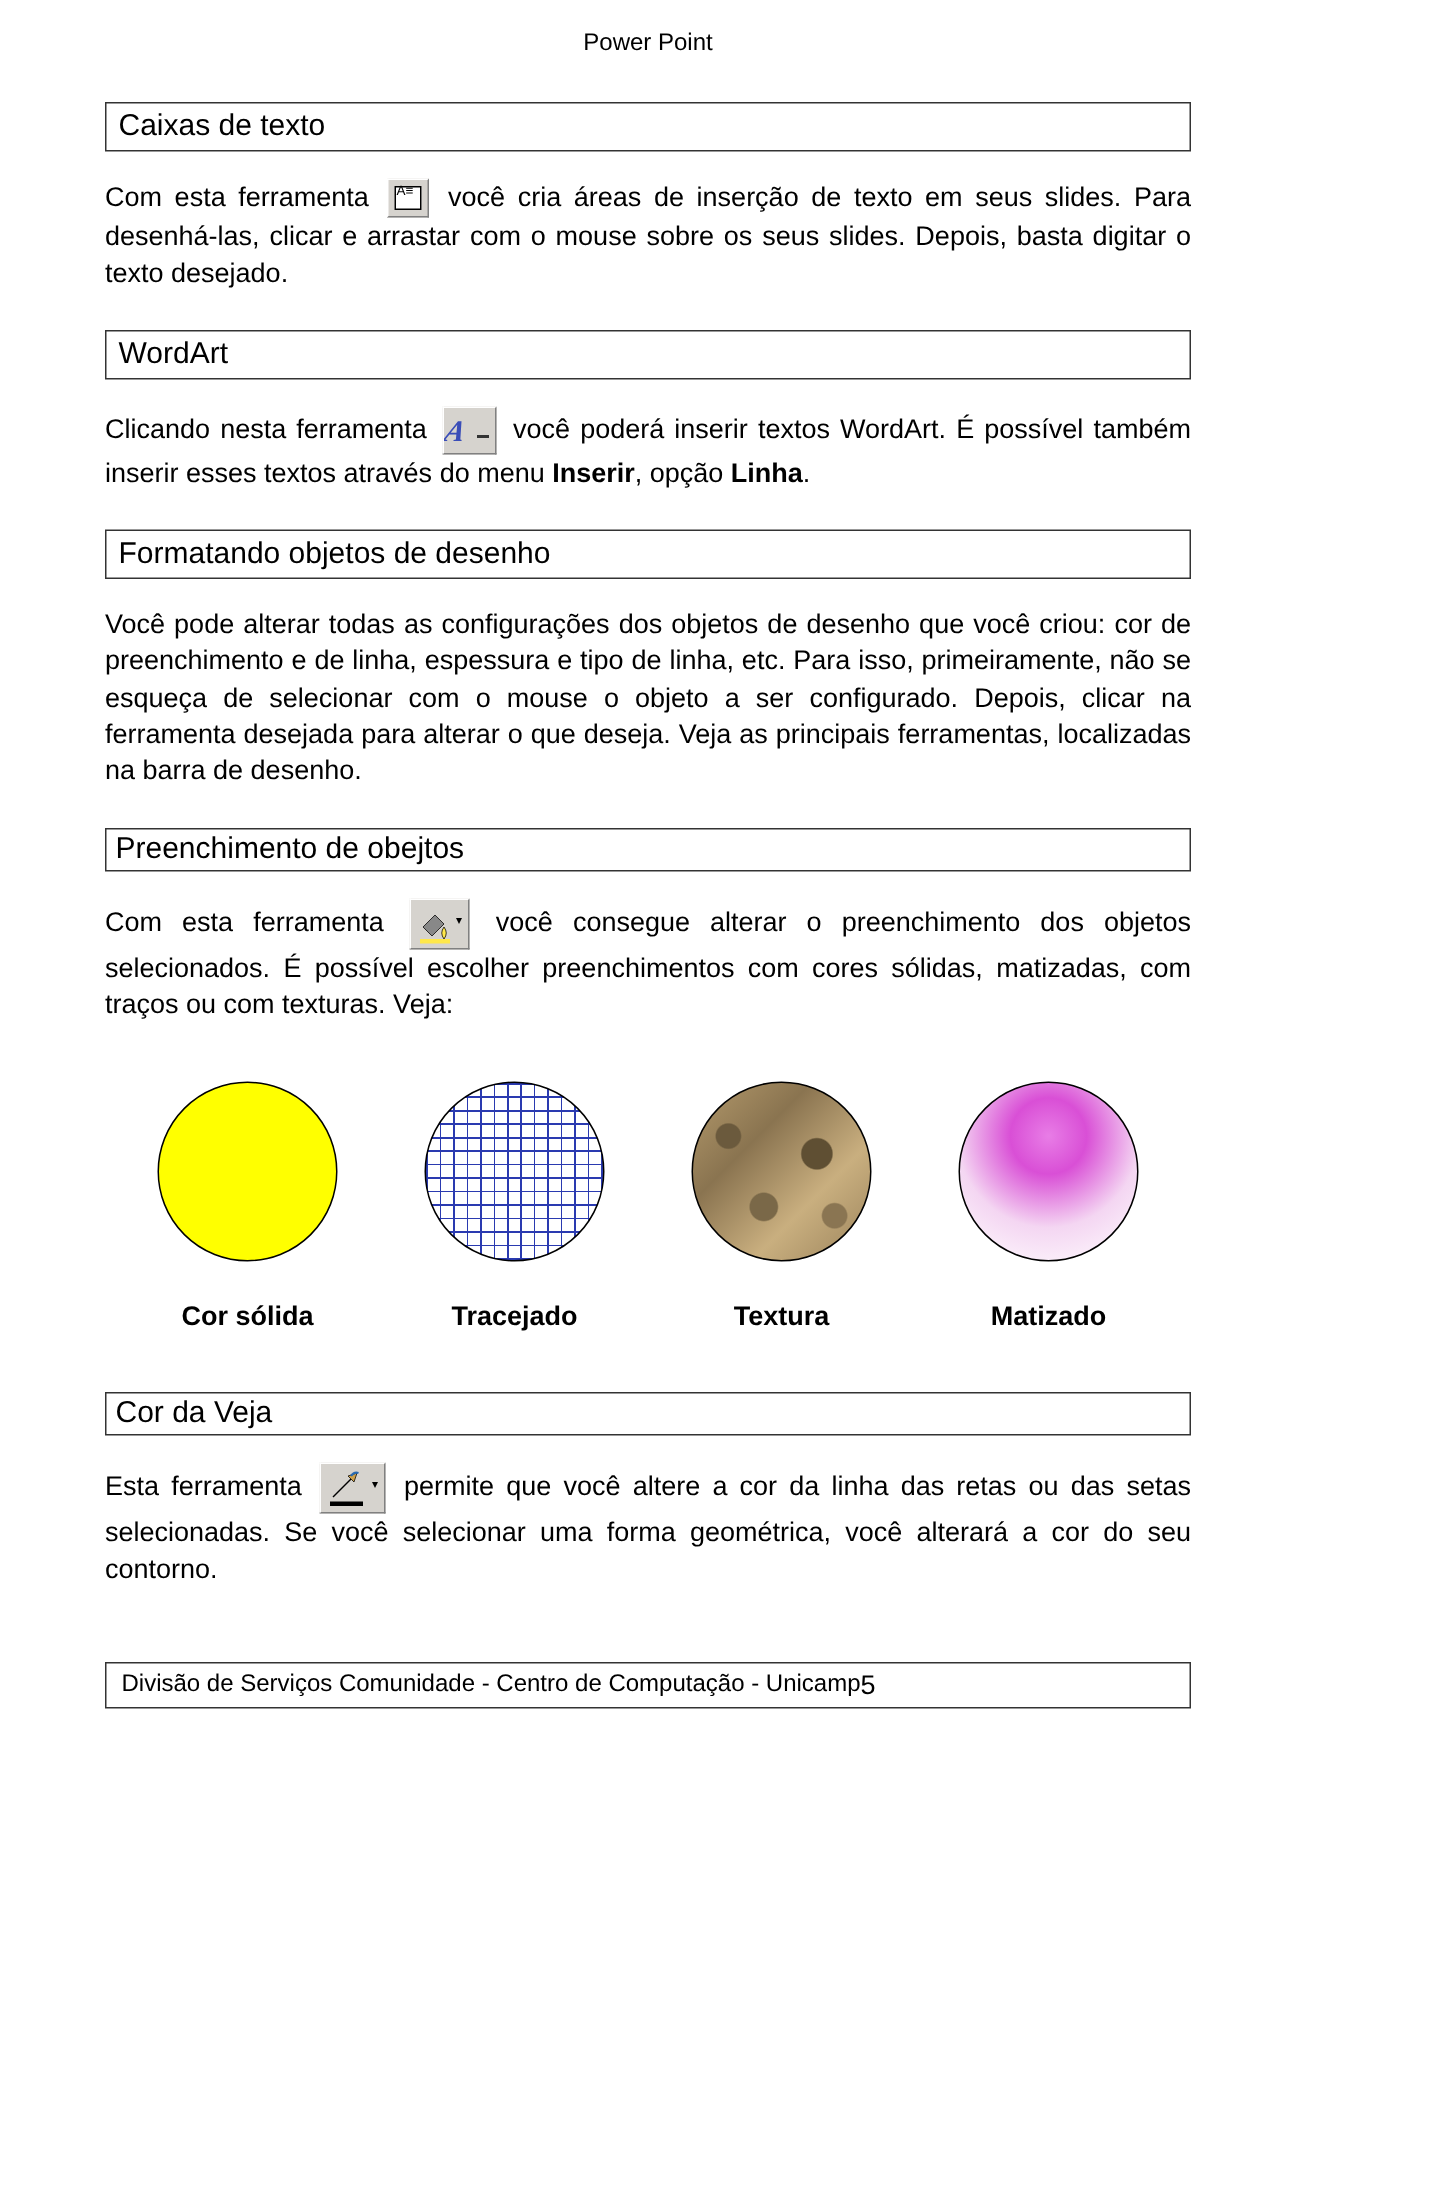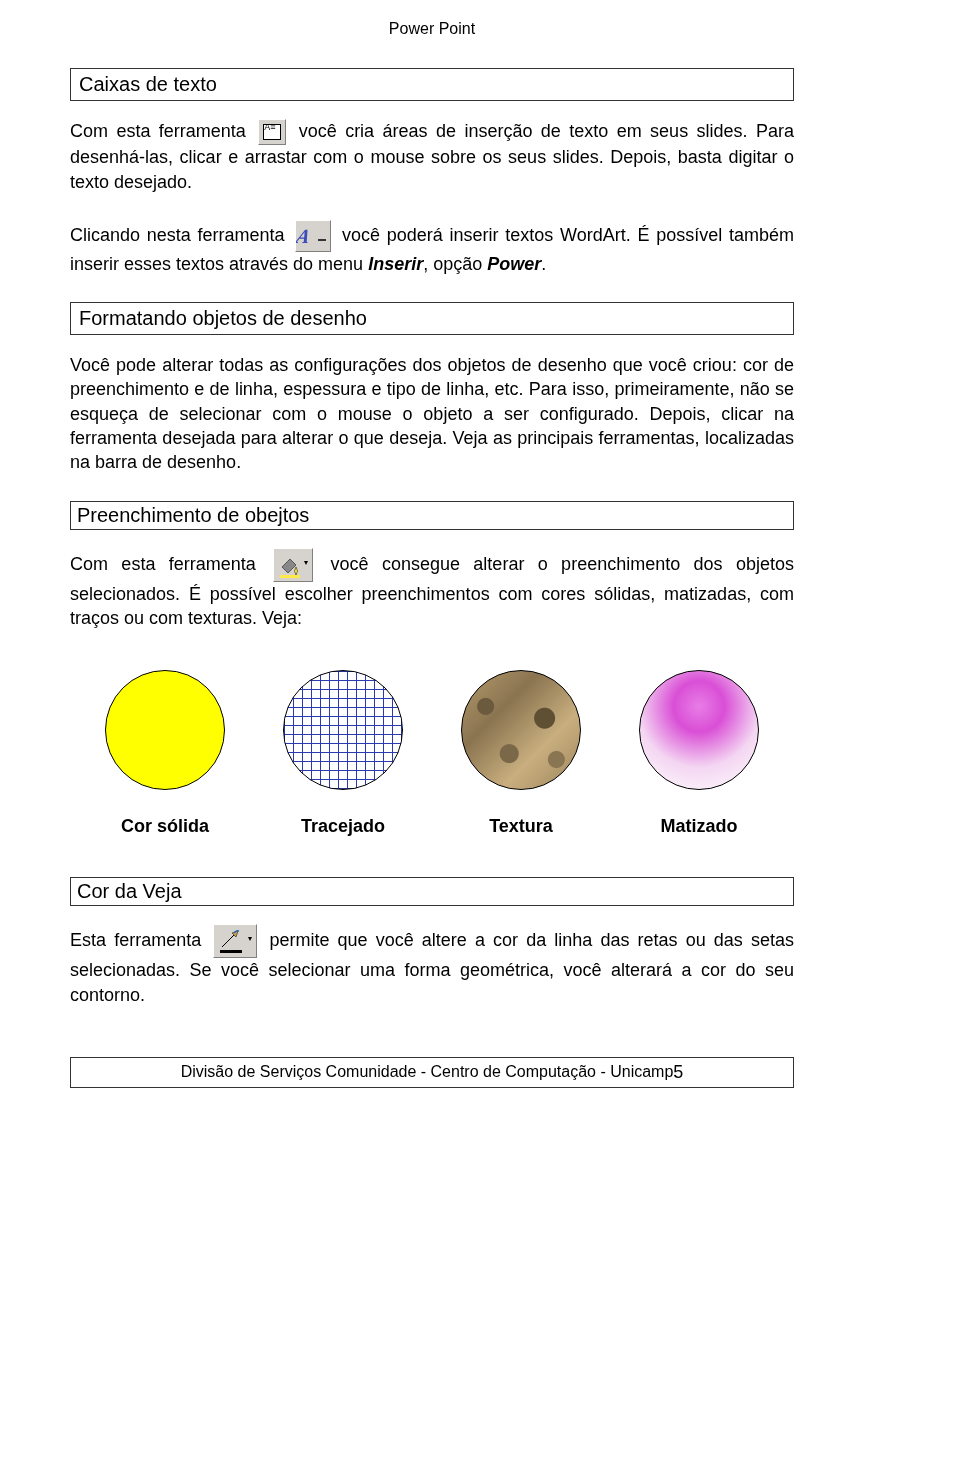--- a/index.html
+++ b/index.html
@@ -81,21 +81,21 @@
   .icon-fill {
     width: 40px;
     height: 34px;
   }
   .icon-fill svg { display:block; }
   .icon-line {
     width: 44px;
     height: 34px;
   }
   .icon-line svg { display:block; }
-  .italic { font-style: italic; }
+  .italic { }
   .bold { font-weight: bold; }
   .fill-row {
     display: flex;
     justify-content: space-between;
     align-items: center;
     margin: 40px 0 10px 0;
     padding: 0 10px;
   }
   .fill-item {
     display: flex;
@@ -129,21 +129,21 @@
       linear-gradient(135deg, #b49a6c, #8a7450, #c9af7f, #9c845c);
   }
   .fill-label {
     font-size: 18px;
     font-weight: bold;
   }
   .footer {
     border: 1px solid #333;
     padding: 4px 10px;
     display: flex;
-    justify-content: center;
+    justify-content: flex-start;
     align-items: center;
     font-size: 16px;
     margin-top: 50px;
   }
   .footer .pg { font-size: 18px; }
 </style>
 </head>
 <body>
 
 <div class="page">
@@ -154,31 +154,34 @@
 
   <div class="section-heading">
     <span>Caixas de texto</span>
   </div>
   <p class="para">
     <span>Com esta ferramenta </span>
     <span class="inline-icon btn-raised icon-textbox"></span>
     <span> você cria áreas de inserção de texto em seus slides. Para desenhá-las, clicar e arrastar com o mouse sobre os seus slides. Depois, basta digitar o texto desejado.</span>
   </p>
 
+  <div class="section-heading">
+    <span>WordArt</span>
+  </div>
   <p class="para">
     <span>Clicando nesta ferramenta </span>
     <span class="inline-icon btn-raised icon-wordart">
       <svg width="34" height="30" viewBox="0 0 34 30">
         <rect x="0" y="0" width="34" height="30" fill="#d6d3ce"></rect>
         <text x="5" y="22" font-family="serif" font-size="20" font-style="italic" font-weight="bold" fill="#3a4db8" transform="skewX(-15)">A</text>
         <rect x="22" y="18" width="8" height="2" fill="#333"></rect>
       </svg>
     </span>
     <span> você poderá inserir textos WordArt. É possível também inserir esses textos através do menu </span>
-    <span class="bold italic">Inserir</span><span>, opção </span><span class="bold italic">Power</span><span>.</span>
+    <span class="bold italic">Inserir</span><span>, opção </span><span class="bold italic">Linha</span><span>.</span>
   </p>
 
   <div class="section-heading">
     <span>Formatando objetos de desenho</span>
   </div>
   <p class="para">Você pode alterar todas as configurações dos objetos de desenho que você criou: cor de preenchimento e de linha, espessura e tipo de linha, etc. Para isso, primeiramente, não se esqueça de selecionar com o mouse o objeto a ser configurado. Depois, clicar na ferramenta desejada para alterar o que deseja. Veja as principais ferramentas, localizadas na barra de desenho.</p>
 
   <div class="sub-heading">
     <span>Preenchimento de obejtos</span>
   </div>

